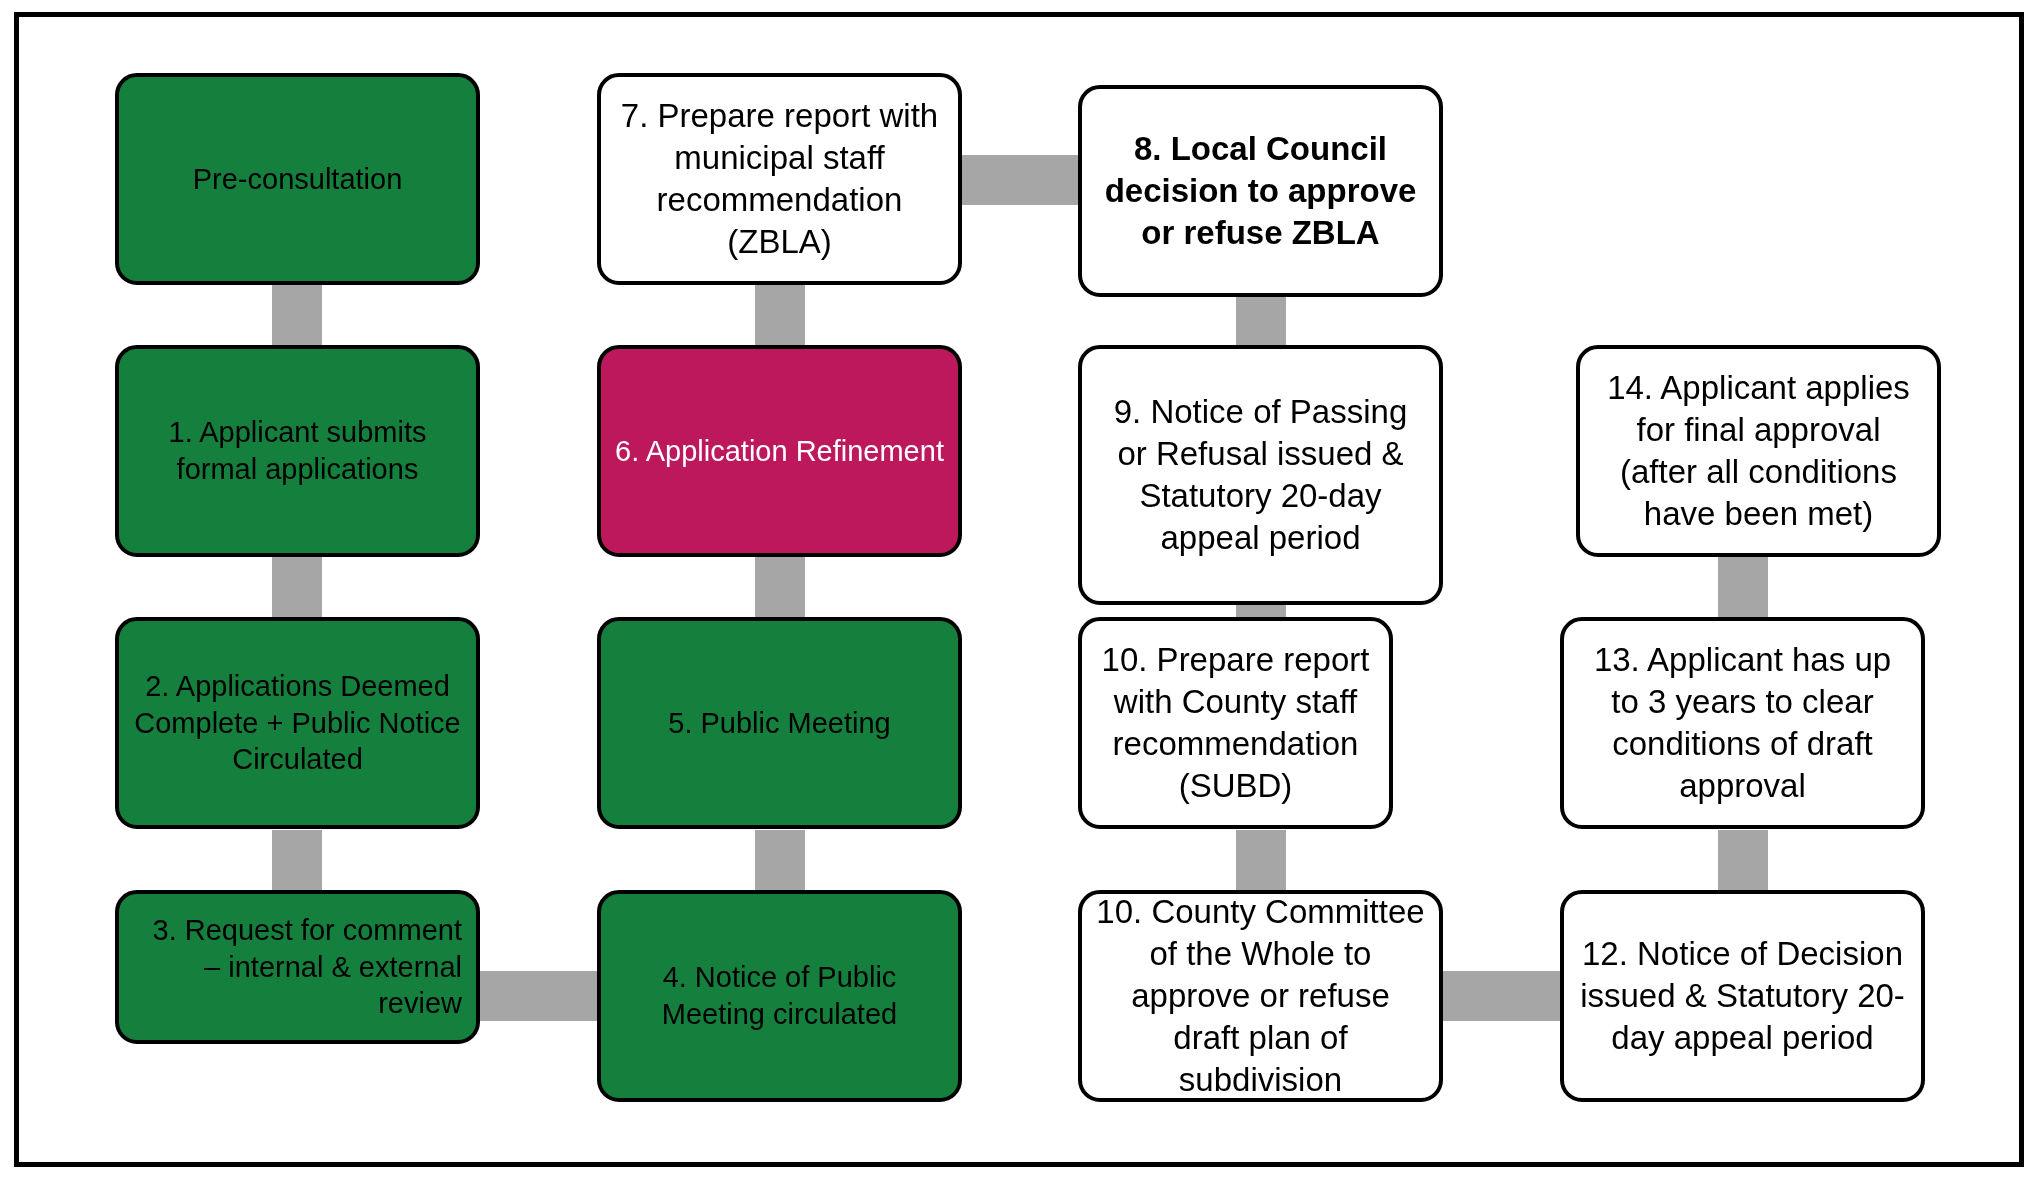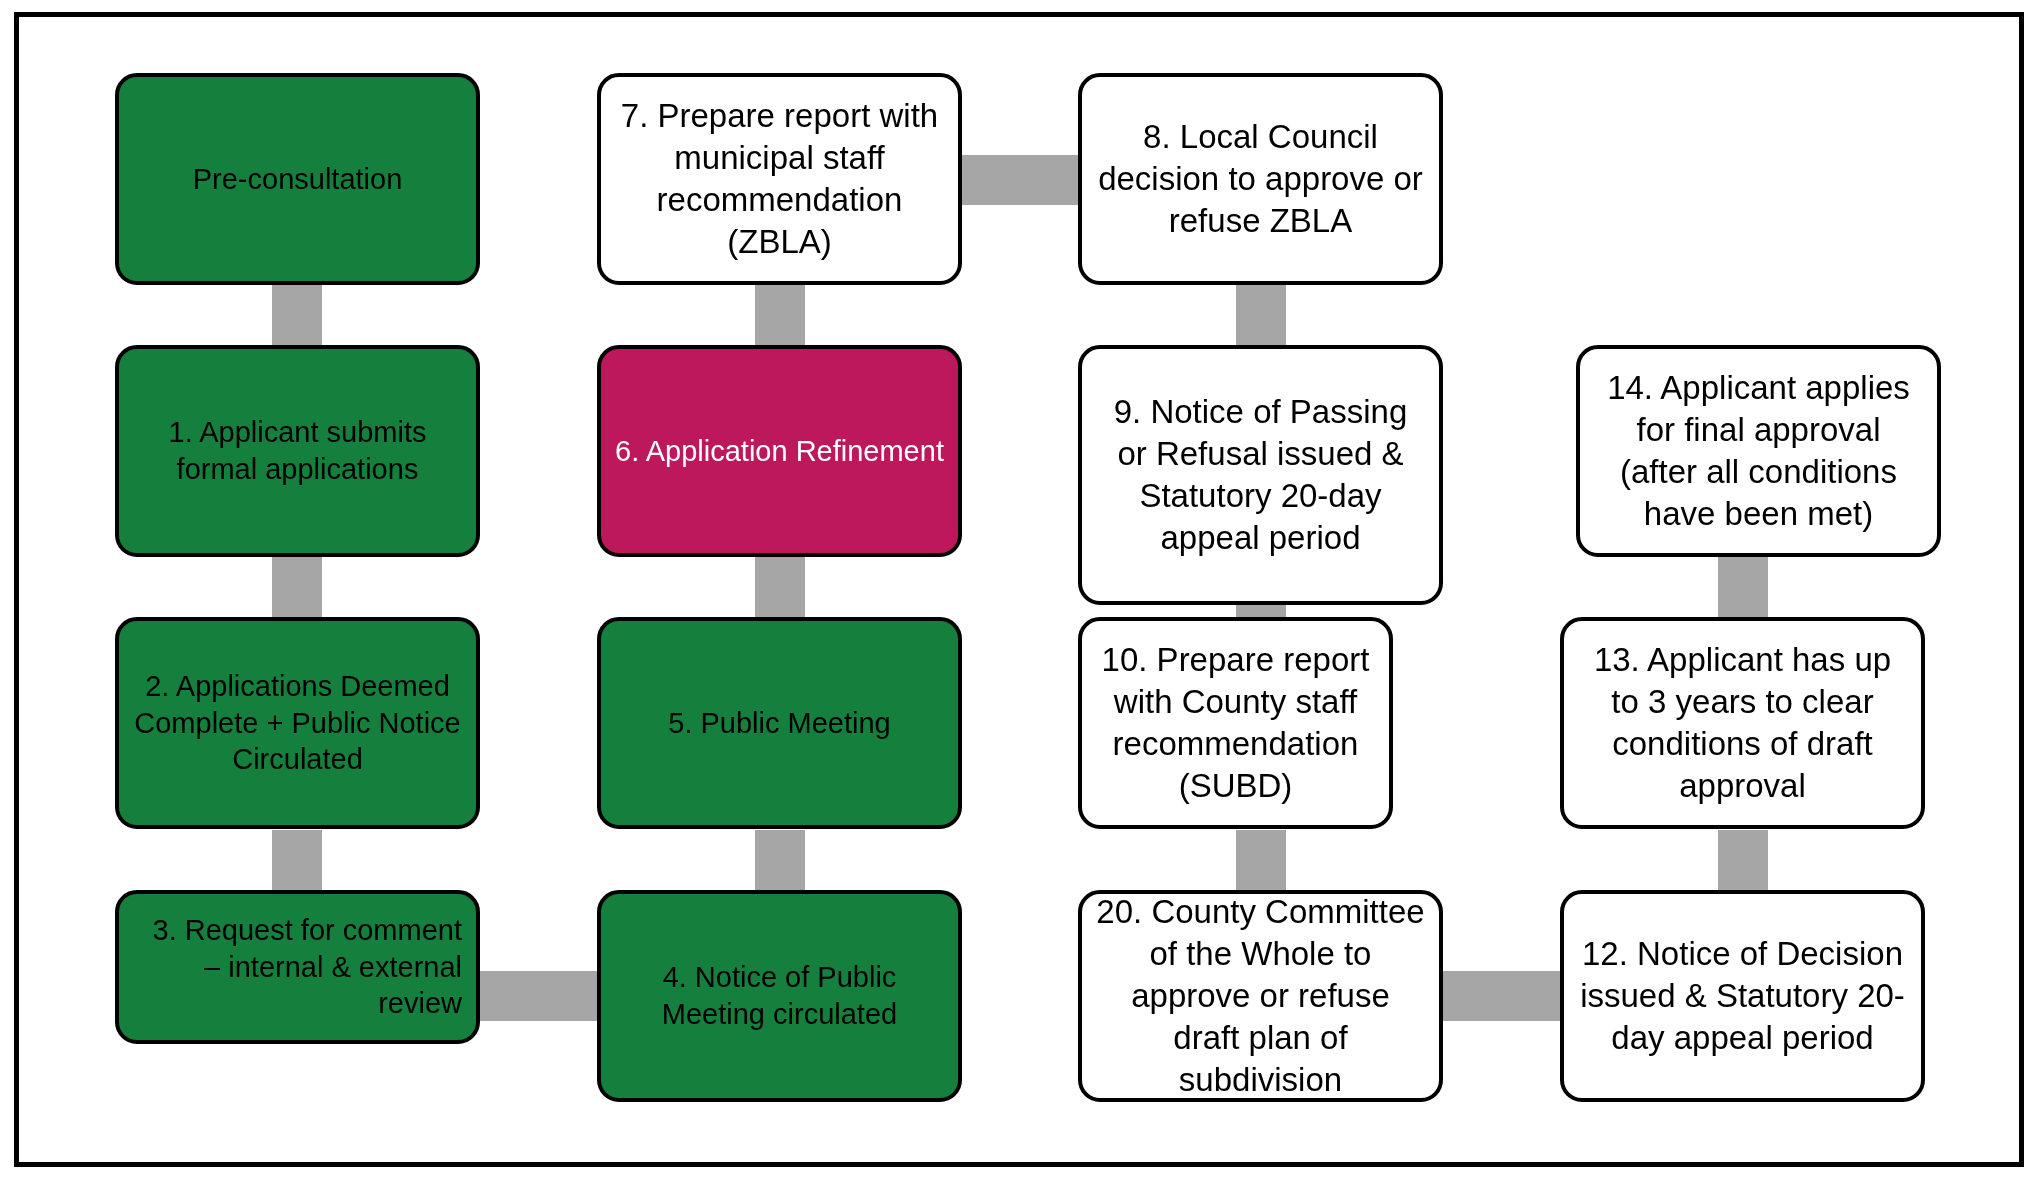--- a/index.html
+++ b/index.html
@@ -111,31 +111,31 @@
       </div>
       <div class="node grey" style="left: 597px; top: 617px; width: 365px; height: 212px;">
         <span class="node-label">5. Public Meeting</span>
       </div>
       <div class="node highlight" style="left: 597px; top: 345px; width: 365px; height: 212px;">
         <span class="node-label">6. Application Refinement</span>
       </div>
       <div class="node white" style="left: 597px; top: 73px; width: 365px; height: 212px;">
         <span class="node-label">7. Prepare report with municipal staff recommendation (ZBLA)</span>
       </div>
-      <div class="node white" style="left: 1078px; top: 73px; width: 365px; height: 212px;">
+      <div class="node white" style="left: 1078px; top: 85px; width: 365px; height: 212px; font-weight: bold;">
         <span class="node-label">8. Local Council decision to approve or refuse ZBLA</span>
       </div>
       <div class="node white" style="left: 1078px; top: 345px; width: 365px; height: 260px;">
         <span class="node-label">9. Notice of Passing or Refusal issued &amp; Statutory 20-day appeal period</span>
       </div>
       <div class="node white" style="left: 1078px; top: 617px; width: 315px; height: 212px;">
         <span class="node-label">10. Prepare report with County staff recommendation (SUBD)</span>
       </div>
       <div class="node white" style="left: 1078px; top: 890px; width: 365px; height: 212px;">
-        <span class="node-label">20. County Committee of the Whole to approve or refuse draft plan of subdivision</span>
+        <span class="node-label">10. County Committee of the Whole to approve or refuse draft plan of subdivision</span>
       </div>
       <div class="node white" style="left: 1560px; top: 890px; width: 365px; height: 212px;">
         <span class="node-label">12. Notice of Decision issued &amp; Statutory 20-day appeal period</span>
       </div>
       <div class="node white" style="left: 1560px; top: 617px; width: 365px; height: 212px;">
         <span class="node-label">13. Applicant has up to 3 years to clear conditions of draft approval</span>
       </div>
       <div class="node white" style="left: 1560px; top: 345px; width: 365px; height: 212px; margin-left: 16px;">
         <span class="node-label">14. Applicant applies for final approval (after all conditions have been met)</span>
       </div>

